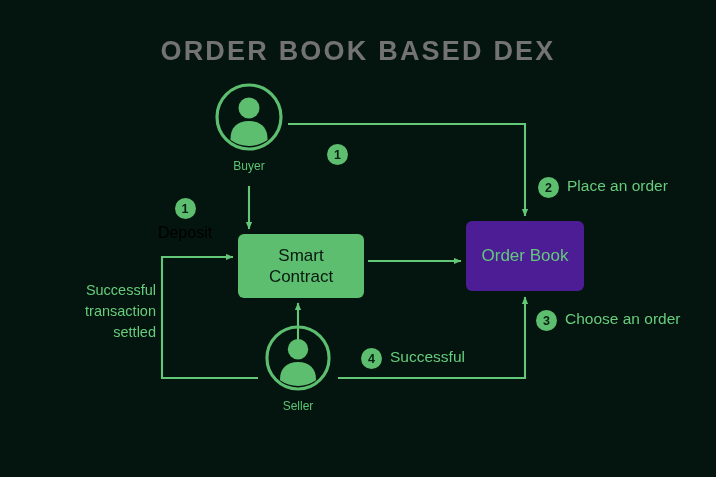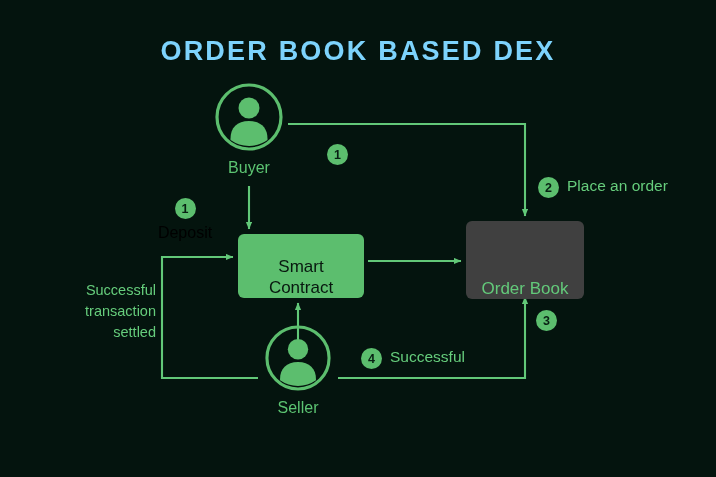--- a/index.html
+++ b/index.html
@@ -20,58 +20,58 @@
     inset: 0;
     width: 716px;
     height: 477px;
   }
   .abs { position: absolute; }
 
   
   #page-title {
     left: 0; right: 0; top: 36px;
     text-align: center;
-    color: #7dd3fc;
+    color: #737373;
     font-size: 27px;
     font-weight: bold;
     letter-spacing: 2.2px;
   }
 
   
   .node-box {
     display: flex;
-    align-items: flex-end;
+    align-items: center;
     justify-content: center;
     text-align: center;
     border-radius: 6px;
     line-height: 1.25;
   }
   #smart-contract-box {
     left: 238px; top: 234px;
     width: 126px; height: 64px;
     background: #5cbe6e;
     color: #08180f;
     font-size: 17px;
     font-weight: 500;
   }
   #order-book-box {
     left: 466px; top: 221px;
-    width: 118px; height: 78px;
-    background: #404040;
+    width: 118px; height: 70px;
+    background: #4c1d95;
     color: #63c97a;
     font-size: 17px;
     font-weight: 500;
   }
 
   
   .actor { text-align: center; }
   .actor-label {
     margin-top: 4px;
     color: #5cc472;
-    font-size: 16px;
+    font-size: 12px;
     font-weight: 500;
   }
   #buyer-actor  { left: 208px; top: 83px;  width: 82px; }
   #seller-actor { left: 258px; top: 325px; width: 80px; }
 
   
   .step-label {
     display: flex;
     align-items: flex-start;
     gap: 8px;
@@ -179,20 +179,21 @@
     <span class="step-badge">1</span>
   </div>
 
   <div class="abs step-label" id="step-2">
     <span class="step-badge">2</span>
     <span class="step-text">Place an order</span>
   </div>
 
   <div class="abs step-label" id="step-3">
     <span class="step-badge">3</span>
+    <span class="step-text">Choose an order</span>
   </div>
 
   <div class="abs step-label" id="step-4">
     <span class="step-badge">4</span>
     <span class="step-text">Successful</span>
   </div>
 
   <div class="abs" id="step-1-deposit">
     <span class="step-badge">1</span>
     <span class="step-text">Deposit</span>

